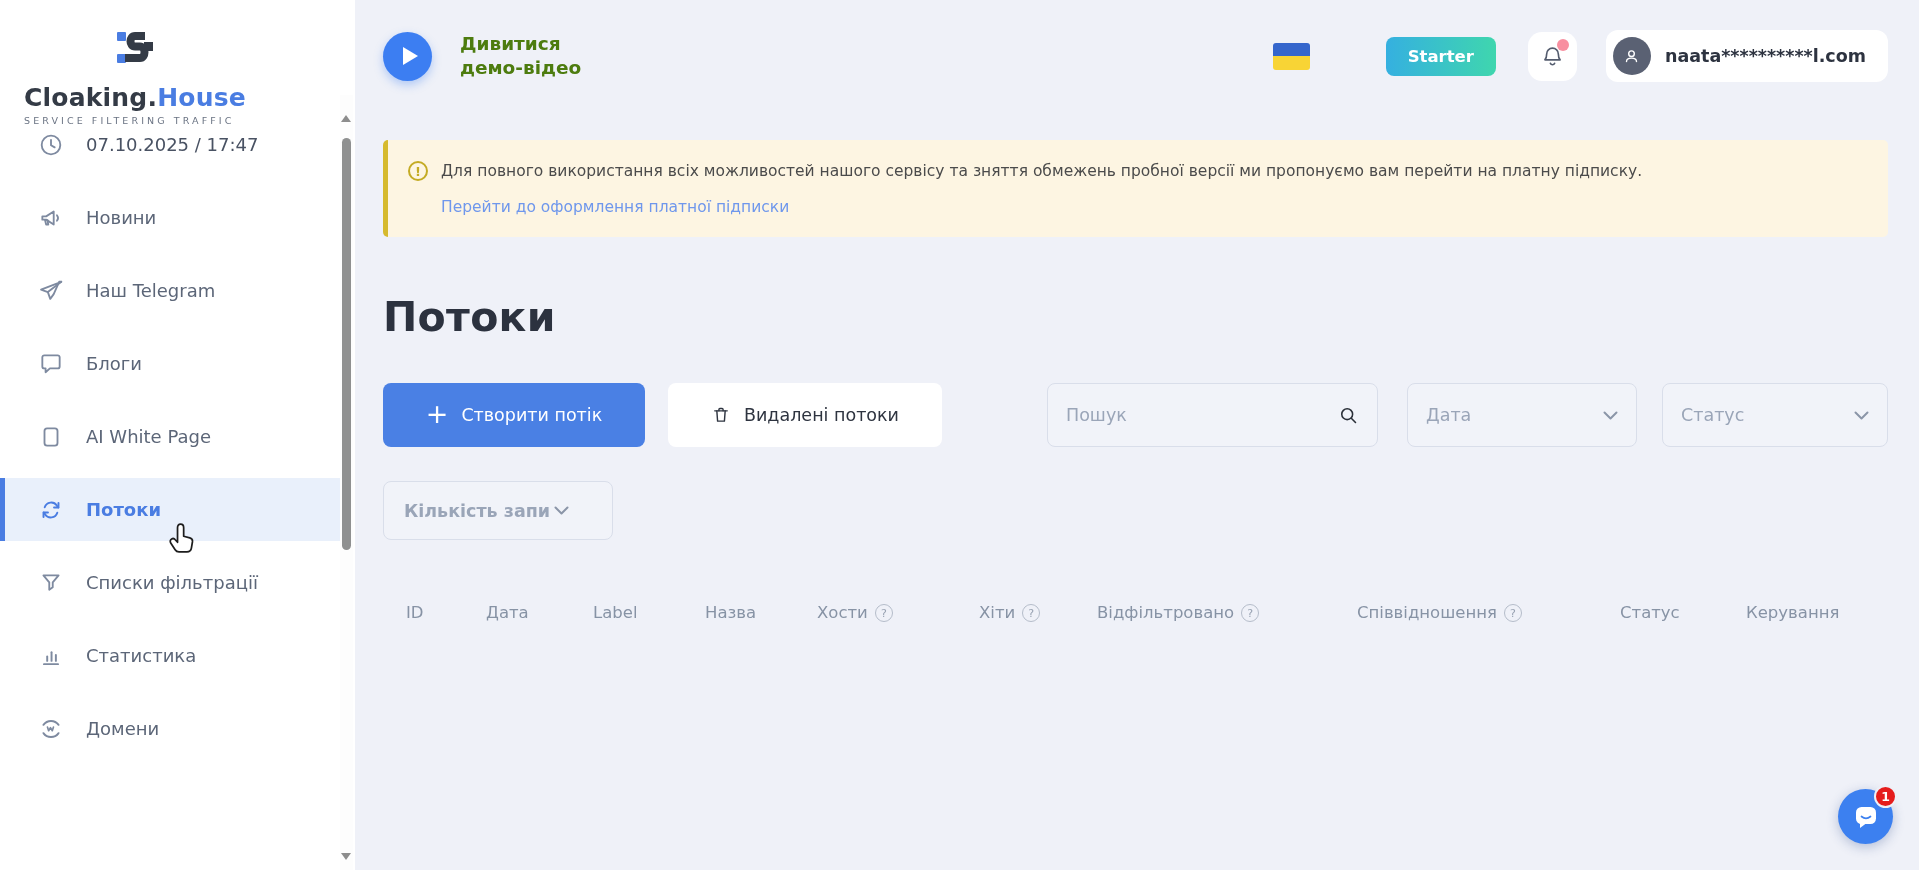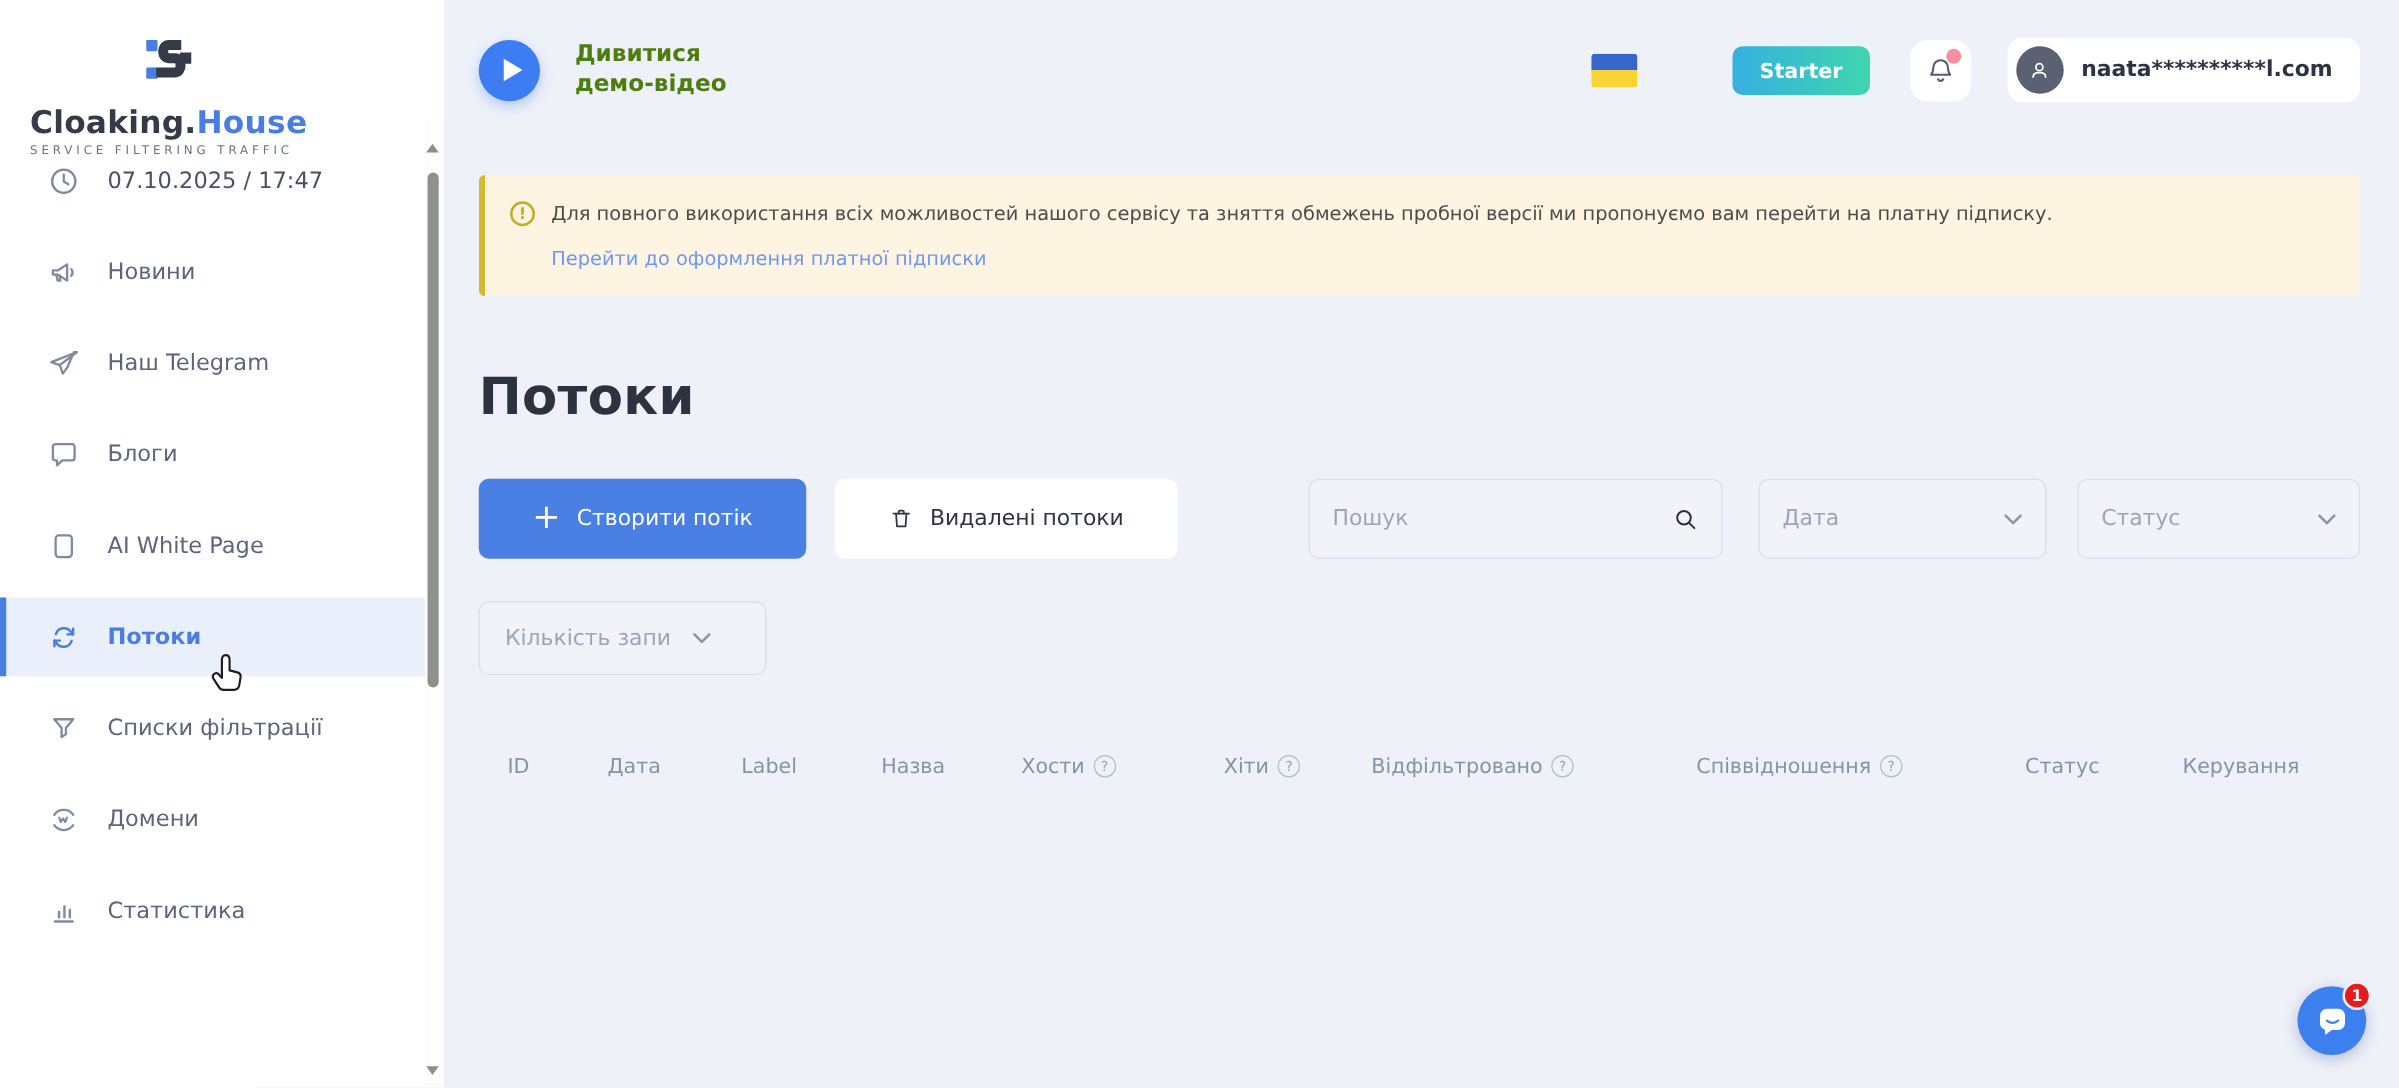--- a/index.html
+++ b/index.html
@@ -83,21 +83,21 @@
            display:flex; align-items:center; padding:0 18px; cursor:pointer; }
   .search-box { left:664px; width:331px; cursor:text; }
   .search-input { border:none; outline:none; background:transparent; flex:1; font-size:17.5px; font-family:inherit; color:#2e3440; }
   .search-input::placeholder { color:#9aa5b8; }
   .dd-date { left:1024px; width:230px; }
   .dd-status { left:1279px; width:226px; }
   .dd-label { flex:1; font-size:17.5px; color:#9aa5b8; white-space:nowrap; overflow:hidden; }
 
   .perpage-row { position:absolute; left:28px; top:481px; width:230px; height:59px; border:1px solid #d9deea;
                  border-radius:8px; background:#f1f3f9; display:flex; align-items:center; padding:0 16px 0 20px; cursor:pointer; }
-  .perpage-row .dd-label { width:150px; flex:none; }
+  .perpage-row .dd-label { width:150px; flex:none;font-weight:bold; }
 
   .thead { position:absolute; left:28px; right:31px; top:586px; height:36px; }
   .th { position:absolute; top:0; height:36px; display:flex; align-items:flex-end; gap:7px;
         font-size:16.5px; color:#8793a5; white-space:nowrap; }
   .help { width:18px; height:18px; border-radius:50%; border:1.5px solid #b5bdca; color:#98a2b2; font-size:11px;
           display:flex; align-items:center; justify-content:center; cursor:pointer; flex:none; }
 
   .empty-row { position:absolute; left:28px; right:31px; top:641px; height:57px; background:#fff; border-radius:4px;
                display:flex; align-items:center; justify-content:center; font-size:17.5px; color:#40485a; }
 
@@ -186,38 +186,38 @@
     <div class="nav-item">
       <span class="ic">
         <svg width="26" height="26" viewBox="0 0 24 24" fill="none" stroke="currentColor" stroke-width="1.7" stroke-linecap="round" stroke-linejoin="round">
             <path d="M5 5h14l-5.4 6.4v4.6l-3.2 2.2v-6.8z"></path>
           </svg>
       </span>
       <span class="lbl">Списки фільтрації</span>
     </div>
     <div class="nav-item">
       <span class="ic">
-        <svg width="26" height="26" viewBox="0 0 24 24" fill="none" stroke="currentColor" stroke-width="1.7" stroke-linecap="round" stroke-linejoin="round">
-            <path d="M5 8.2a8.6 8.6 0 0 1 14 0"></path>
-            <path d="M5 15.8a8.6 8.6 0 0 0 14 0"></path>
-            <path d="M8.7 10.2l1.1 3.4 1.7-2.8 1.7 2.8 1.1-3.4" stroke-width="1.5"></path>
-          </svg>
-      </span>
-      <span class="lbl">Домени</span>
-    </div>
-    <div class="nav-item">
-      <span class="ic">
         <svg width="26" height="26" viewBox="0 0 24 24" fill="none" stroke="currentColor" stroke-width="1.8" stroke-linecap="round" stroke-linejoin="round">
             <path d="M5.5 19.5h13"></path>
             <path d="M8.5 16.5v-4"></path>
             <path d="M12.5 16.5V8.5"></path>
             <path d="M16.5 16.5v-5.5"></path>
           </svg>
       </span>
       <span class="lbl">Статистика</span>
+    </div>
+    <div class="nav-item">
+      <span class="ic">
+        <svg width="26" height="26" viewBox="0 0 24 24" fill="none" stroke="currentColor" stroke-width="1.7" stroke-linecap="round" stroke-linejoin="round">
+            <path d="M5 8.2a8.6 8.6 0 0 1 14 0"></path>
+            <path d="M5 15.8a8.6 8.6 0 0 0 14 0"></path>
+            <path d="M8.7 10.2l1.1 3.4 1.7-2.8 1.7 2.8 1.1-3.4" stroke-width="1.5"></path>
+          </svg>
+      </span>
+      <span class="lbl">Домени</span>
     </div>
   </nav>
 
   <div class="sb-track">
     <div class="sb-up"></div>
     <div class="sb-thumb"></div>
     <div class="sb-down"></div>
   </div>
 </aside>
 

